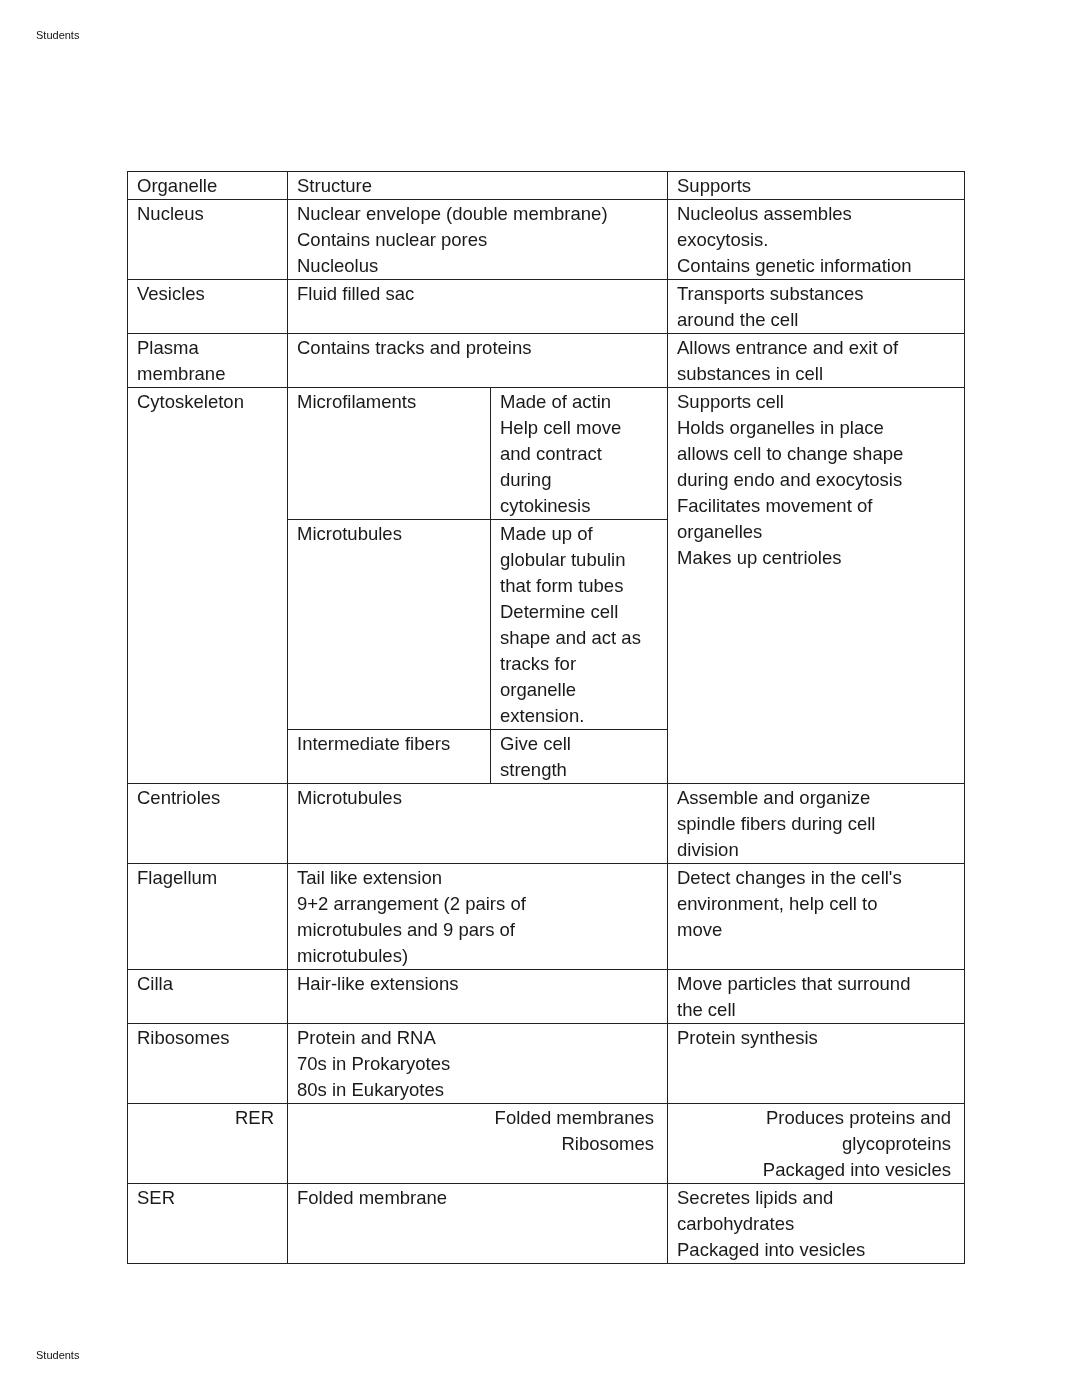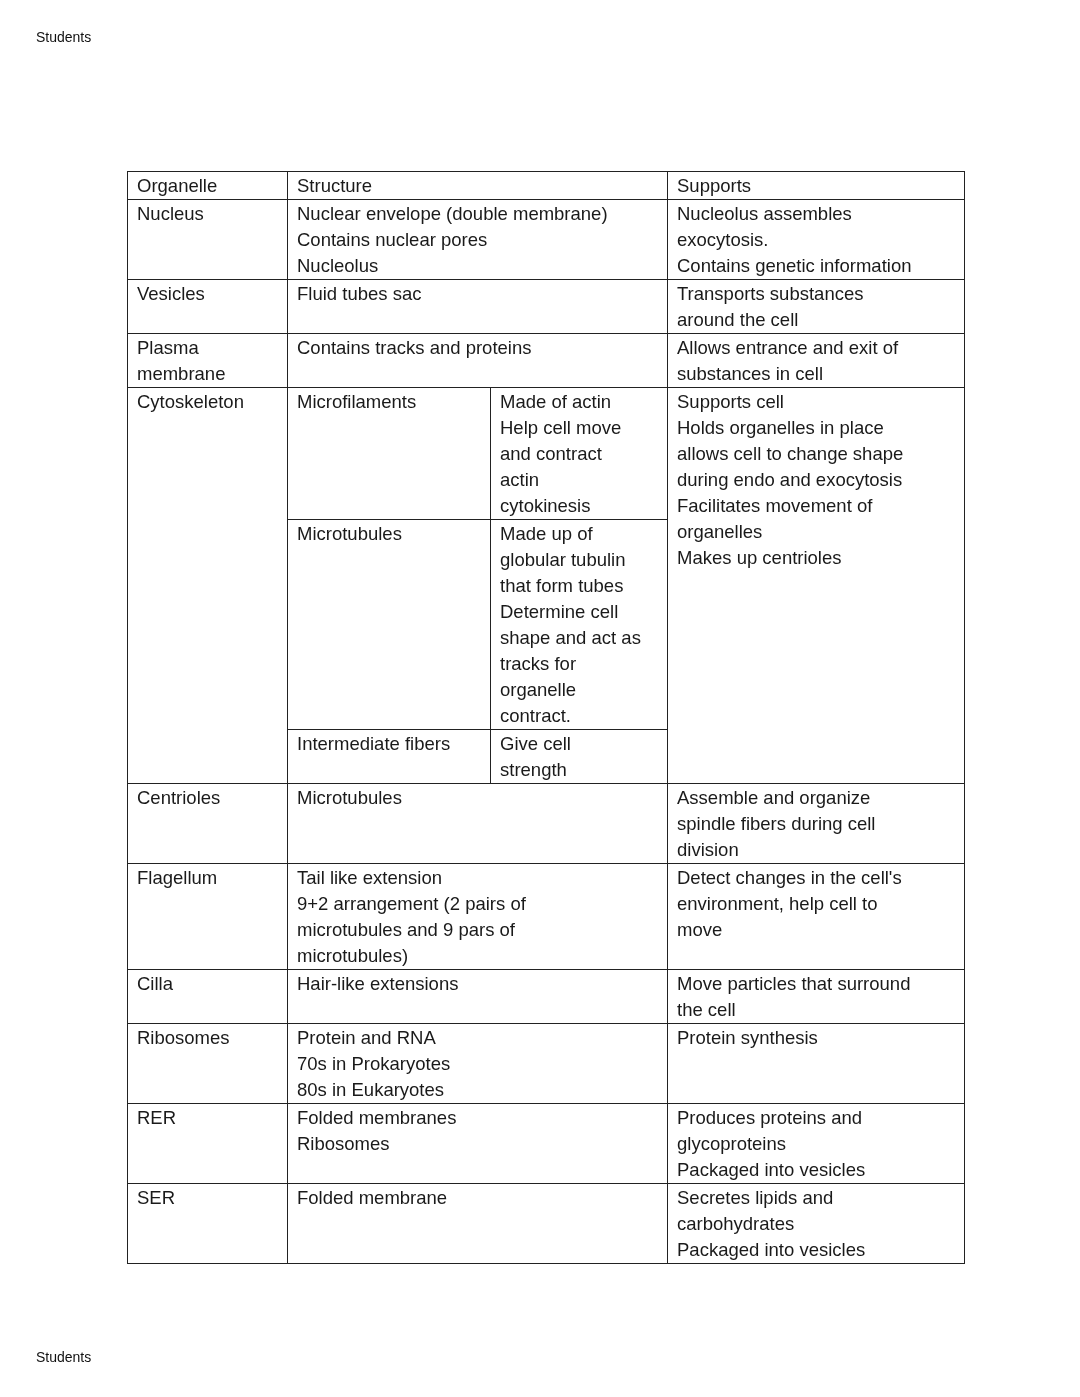--- a/index.html
+++ b/index.html
@@ -1,18 +1,18 @@
 <!DOCTYPE html>
 <html><head>
 <meta charset="utf-8">
 <style>
   html, body { margin:0; padding:0; background:#ffffff; }
   body { width:1080px; height:1397px; position:relative; overflow:hidden;
          font-family:"Liberation Sans", sans-serif; color:#111; }
-  .hdr { position:absolute; left:36px; font-size:14px; color:#111; }
+  .hdr { position:absolute; left:36px; font-size:11px; color:#111; }
   #header-label { top:29px; }
   #footer-label { top:1349px; }
   table.org { position:absolute; left:127px; top:171px; border-collapse:collapse;
               table-layout:fixed; width:837px; }
   table.org td { border:1.5px solid #222; vertical-align:top; padding:1px 13px 0 9px;
                  font-size:18.5px; line-height:26px; color:#1a1a1a; }
   .lines div { white-space:nowrap; }
   col.c1 { width:160px; } col.c2 { width:203px; } col.c3 { width:177px; } col.c4 { width:297px; }
 </style>
 </head>
@@ -55,21 +55,21 @@
         </td>
       </tr>
       <tr style="height: 53px; margin-top: 28px;">
         <td>
           <div class="lines">
             <div>Vesicles</div>
           </div>
         </td>
         <td colspan="2">
           <div class="lines">
-            <div>Fluid tubes sac</div>
+            <div>Fluid filled sac</div>
           </div>
         </td>
         <td>
           <div class="lines">
             <div>Transports substances</div>
             <div>around the cell</div>
           </div>
         </td>
       </tr>
       <tr style="height: 52px;">
@@ -100,21 +100,21 @@
         <td>
           <div class="lines">
             <div>Microfilaments</div>
           </div>
         </td>
         <td>
           <div class="lines">
             <div>Made of actin</div>
             <div>Help cell move</div>
             <div>and contract</div>
-            <div>actin</div>
+            <div>during</div>
             <div>cytokinesis</div>
           </div>
         </td>
         <td rowspan="3">
           <div class="lines">
             <div>Supports cell</div>
             <div>Holds organelles in place</div>
             <div>allows cell to change shape</div>
             <div>during endo and exocytosis</div>
             <div>Facilitates movement of</div>
@@ -131,21 +131,21 @@
         </td>
         <td>
           <div class="lines">
             <div>Made up of</div>
             <div>globular tubulin</div>
             <div>that form tubes</div>
             <div>Determine cell</div>
             <div>shape and act as</div>
             <div>tracks for</div>
             <div>organelle</div>
-            <div>contract.</div>
+            <div>extension.</div>
           </div>
         </td>
       </tr>
       <tr style="height: 52px;">
         <td>
           <div class="lines">
             <div>Intermediate fibers</div>
           </div>
         </td>
         <td>
@@ -226,21 +226,21 @@
             <div>70s in Prokaryotes</div>
             <div>80s in Eukaryotes</div>
           </div>
         </td>
         <td>
           <div class="lines">
             <div>Protein synthesis</div>
           </div>
         </td>
       </tr>
-      <tr style="height: 79px;">
+      <tr style="height: 79px; text-align: right;">
         <td>
           <div class="lines">
             <div>RER</div>
           </div>
         </td>
         <td colspan="2">
           <div class="lines">
             <div>Folded membranes</div>
             <div>Ribosomes</div>
           </div>

